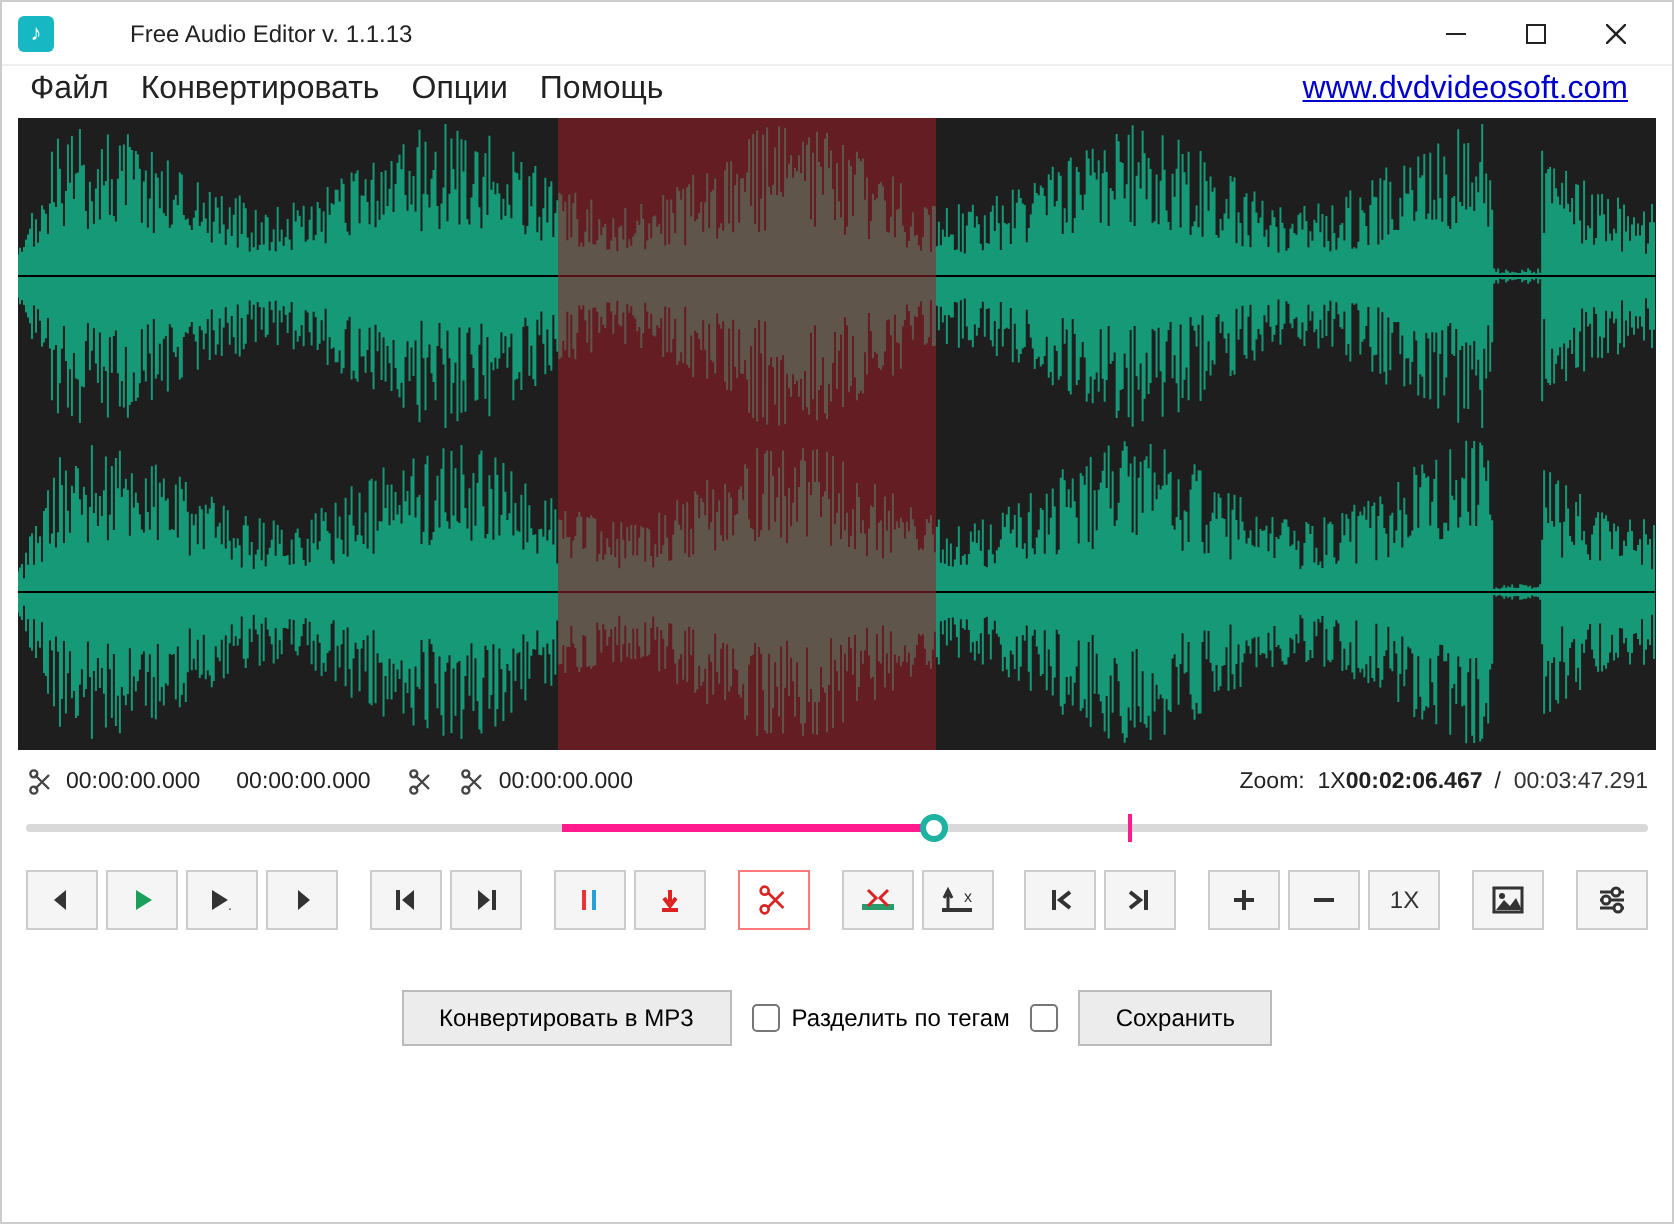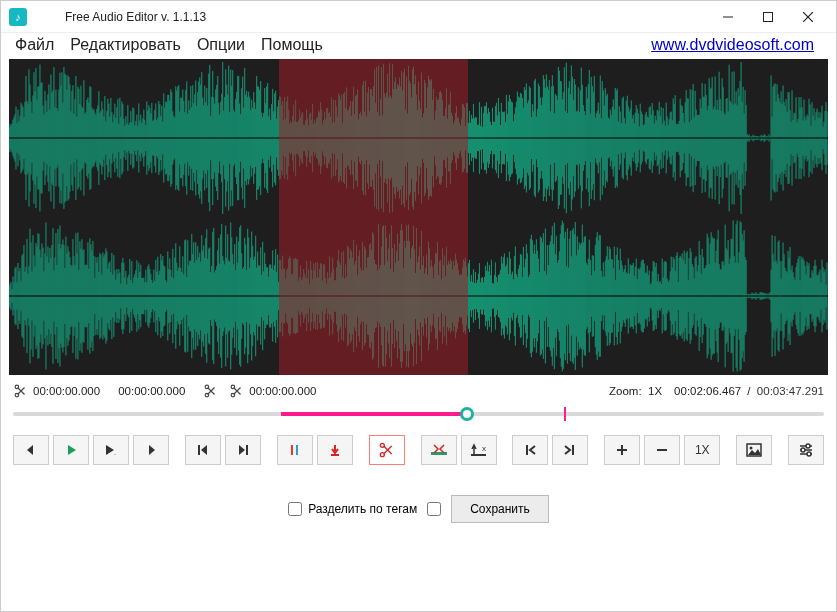--- a/index.html
+++ b/index.html
@@ -17,22 +17,22 @@
 .menubar .link { color: #0000cc; text-decoration: underline; cursor: pointer; margin-right: 16px; }
 
 .waveform { position: relative; height: 316px; background: #1f1f1f; margin: 2px 8px 4px 8px; overflow: hidden; }
 .wave-svg { width: 100%; height: 100%; display: block; }
 .selection-overlay { position: absolute; top: 0; bottom: 0; background: rgba(158, 30, 40, 0.55); }
 
 .timecodes { display: flex; align-items: center; padding: 4px 12px 2px 12px; font-size: 11.5px; color: #222; }
 .timecodes .sc-icon { width: 16px; height: 16px; margin-right: 4px; display: inline-flex; align-items: center; justify-content: center; }
 .timecodes .tc { margin-right: 18px; }
 .timecodes .spacer { flex: 1; }
-.timecodes .zoom { margin-right: 12px; }
-.timecodes .cur-time { font-weight: normal; margin-right: 6px; }
+.timecodes .zoom { }
+.timecodes .cur-time { font-weight: bold; margin-right: 6px; }
 .timecodes .total-time { color: #333; }
 
 .seekbar { position: relative; height: 18px; margin: 4px 12px 10px 12px; }
 .seekbar .track { position: absolute; left: 0; right: 0; top: 7px; height: 4px; background: #d9d9d9; border-radius: 2px; }
 .seekbar .sel-track { position: absolute; top: 7px; height: 4px; background: #ff1b8d; }
 .seekbar .handle { position: absolute; top: 2px; width: 14px; height: 14px; border-radius: 50%; background: #fff; border: 3px solid #1db2a1; margin-left: -7px; }
 .seekbar .marker { position: absolute; top: 2px; width: 2px; height: 14px; background: #ff1b8d; }
 
 .toolbar { display: flex; align-items: center; justify-content: center; gap: 4px; padding: 2px 12px 8px 12px; flex-wrap: nowrap; }
 .tb-btn { min-width: 36px; height: 30px; padding: 0 6px; background: #f5f5f5; border: 1px solid #ccc; display: inline-flex; align-items: center; justify-content: center; font-size: 12px; color: #333; cursor: default; }
@@ -66,21 +66,21 @@
   <div class="win-btn">
     <svg width="10" height="10">
         <line x1="0" y1="0" x2="10" y2="10" stroke="#222" stroke-width="1.2"></line>
         <line x1="10" y1="0" x2="0" y2="10" stroke="#222" stroke-width="1.2"></line>
       </svg>
   </div>
 </div>
 
 <div class="menubar">
   <div class="menu-item">Файл</div>
-  <div class="menu-item">Редактировать</div>
+  <div class="menu-item">Конвертировать</div>
   <div class="menu-item">Опции</div>
   <div class="menu-item">Помощь</div>
   <div class="spacer"></div>
   <a class="link">www.dvdvideosoft.com</a>
 </div>
 
 <div class="waveform">
   <svg class="wave-svg" viewBox="0 0 820 316" preserveAspectRatio="none">
     <rect x="0" y="0" width="820" height="316" fill="#1e1e1e"></rect>
     <g id="wave-ch1">
@@ -249,20 +249,21 @@
         <circle cx="10" cy="3" r="2" fill="#fff" stroke="#333" stroke-width="1.5"></circle>
         <line x1="2" y1="7" x2="14" y2="7" stroke="#333" stroke-width="1.5"></line>
         <circle cx="5" cy="7" r="2" fill="#fff" stroke="#333" stroke-width="1.5"></circle>
         <line x1="2" y1="11" x2="14" y2="11" stroke="#333" stroke-width="1.5"></line>
         <circle cx="11" cy="11" r="2" fill="#fff" stroke="#333" stroke-width="1.5"></circle>
       </svg>
     </div>
 </div>
 
 <div class="bottom-row">
+  <div class="convert-btn">Конвертировать в MP3</div>
   <label class="chk">
     <input type="checkbox" style="">
     <span>Разделить по тегам</span>
   </label>
   <label class="chk">
     <input type="checkbox" style="">
   </label>
   <div class="save-btn">Сохранить</div>
 </div>
 

